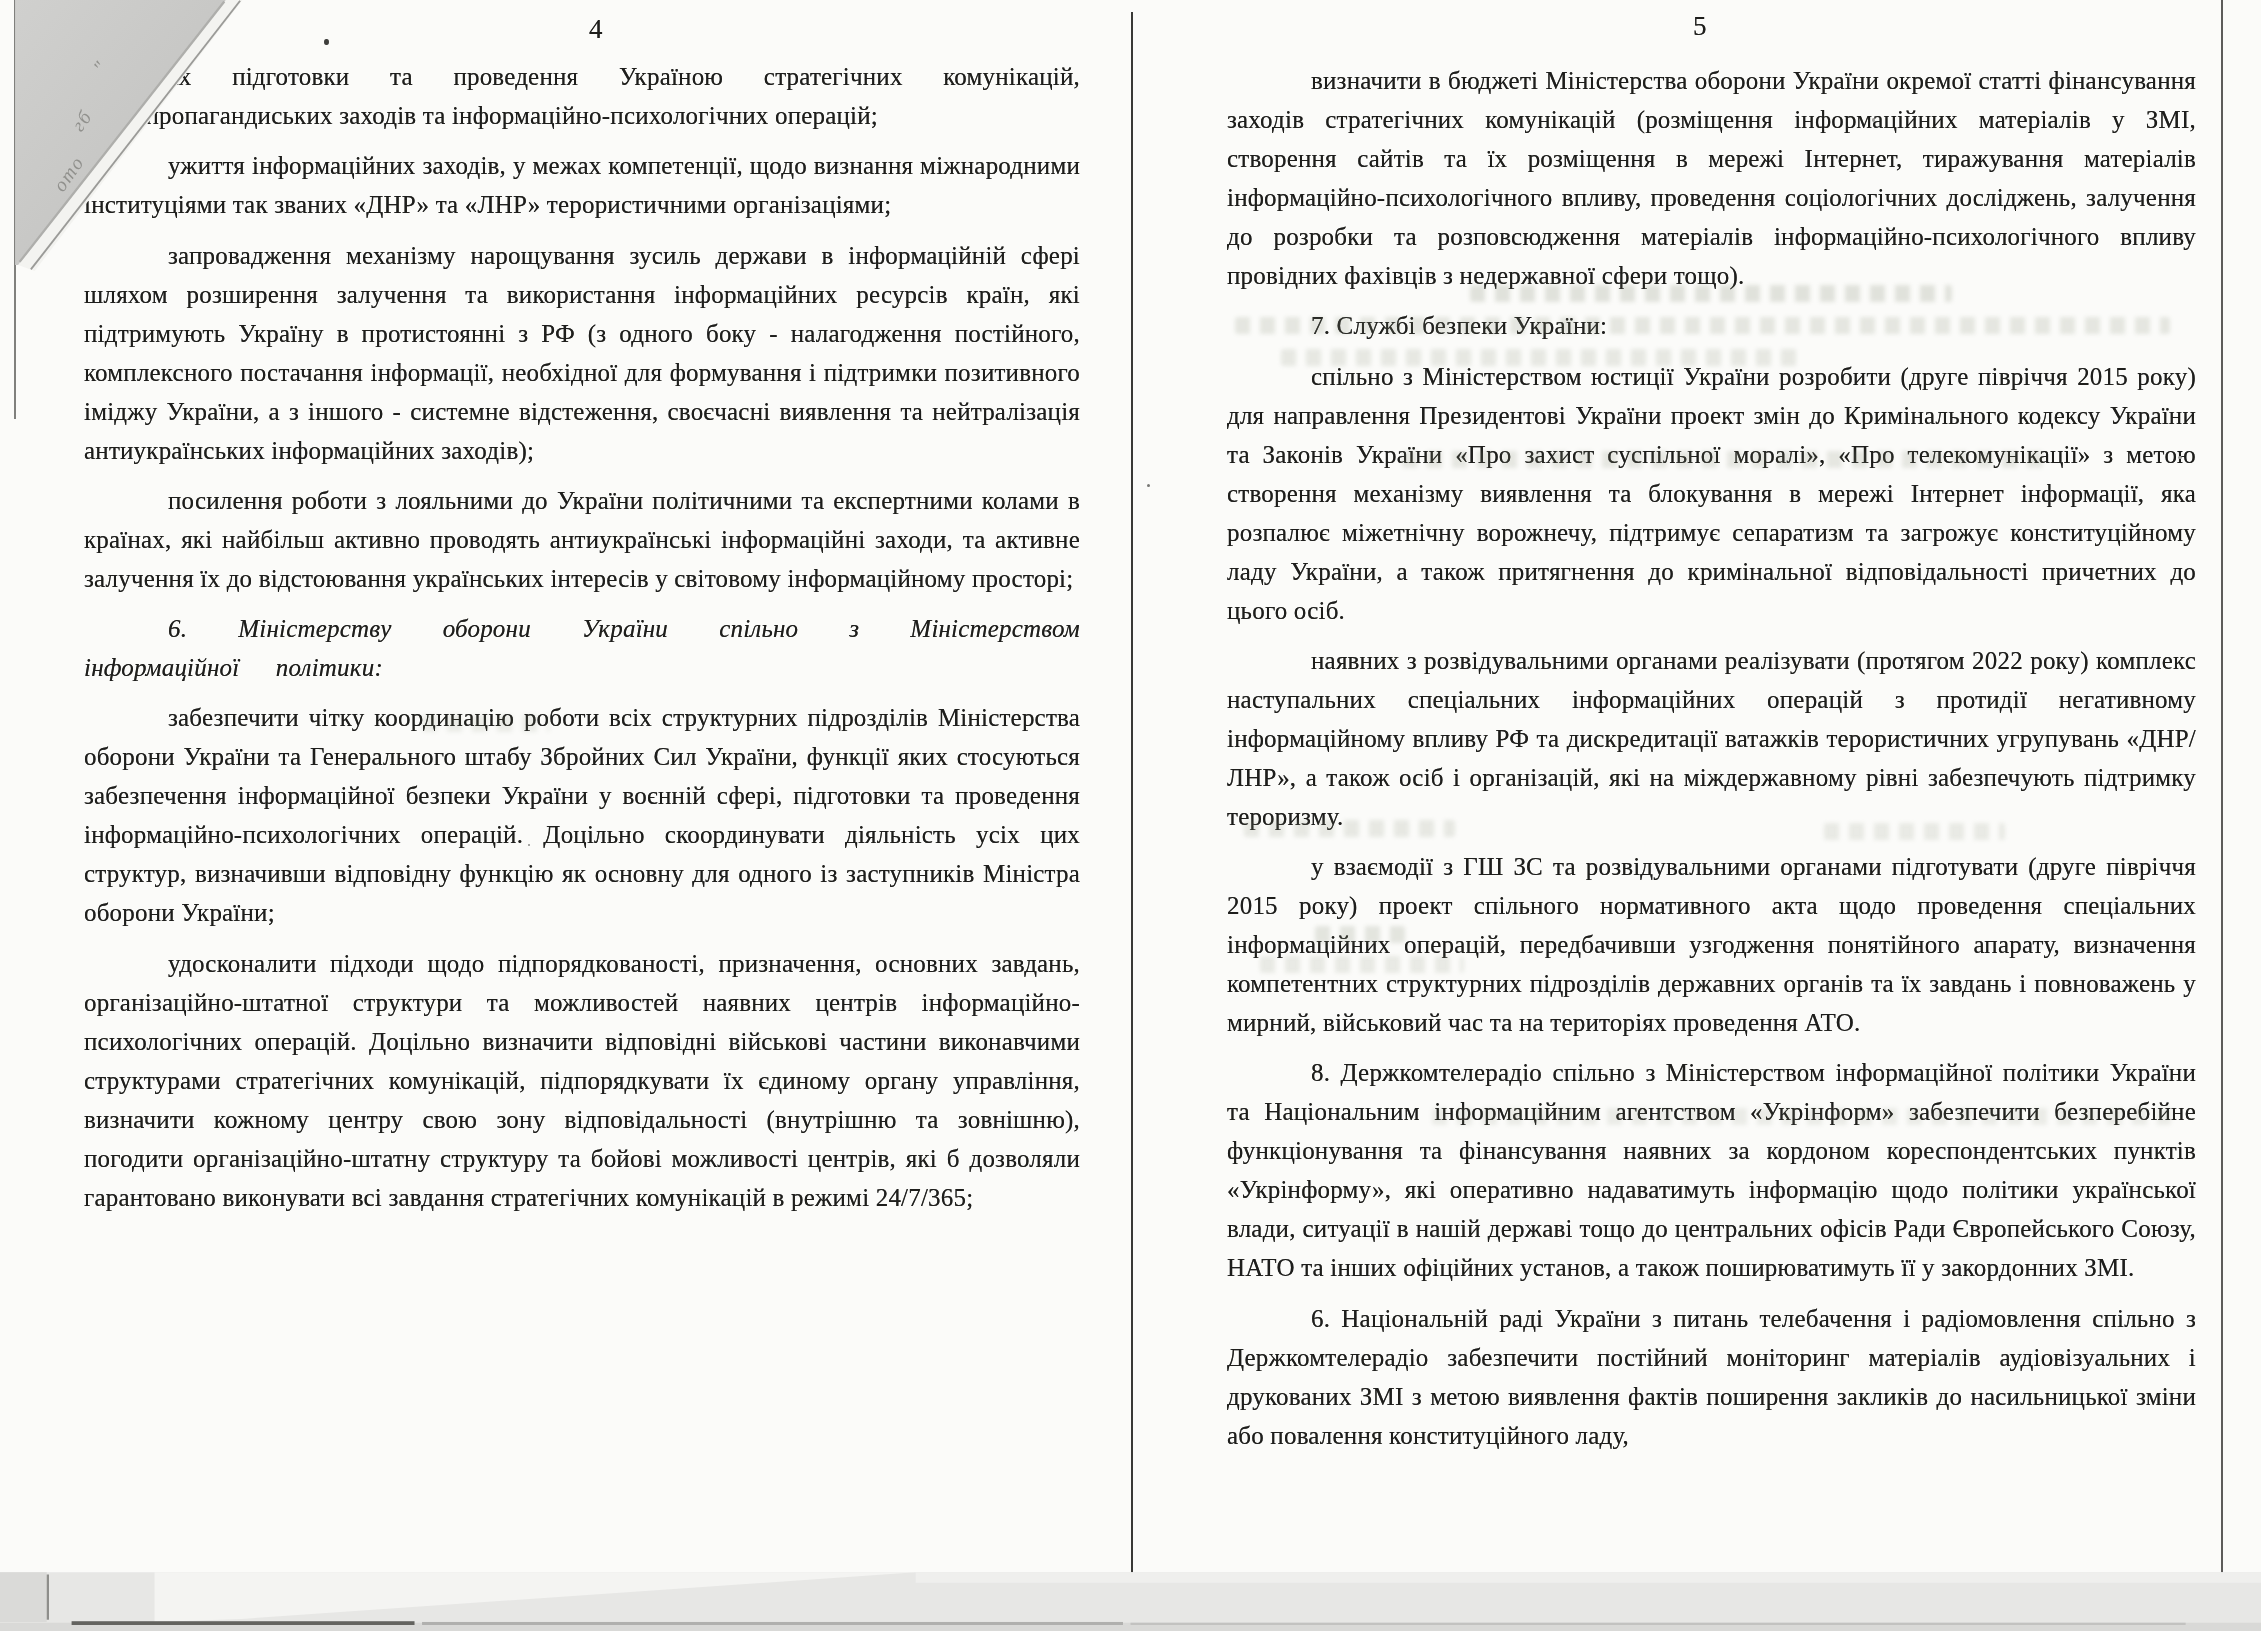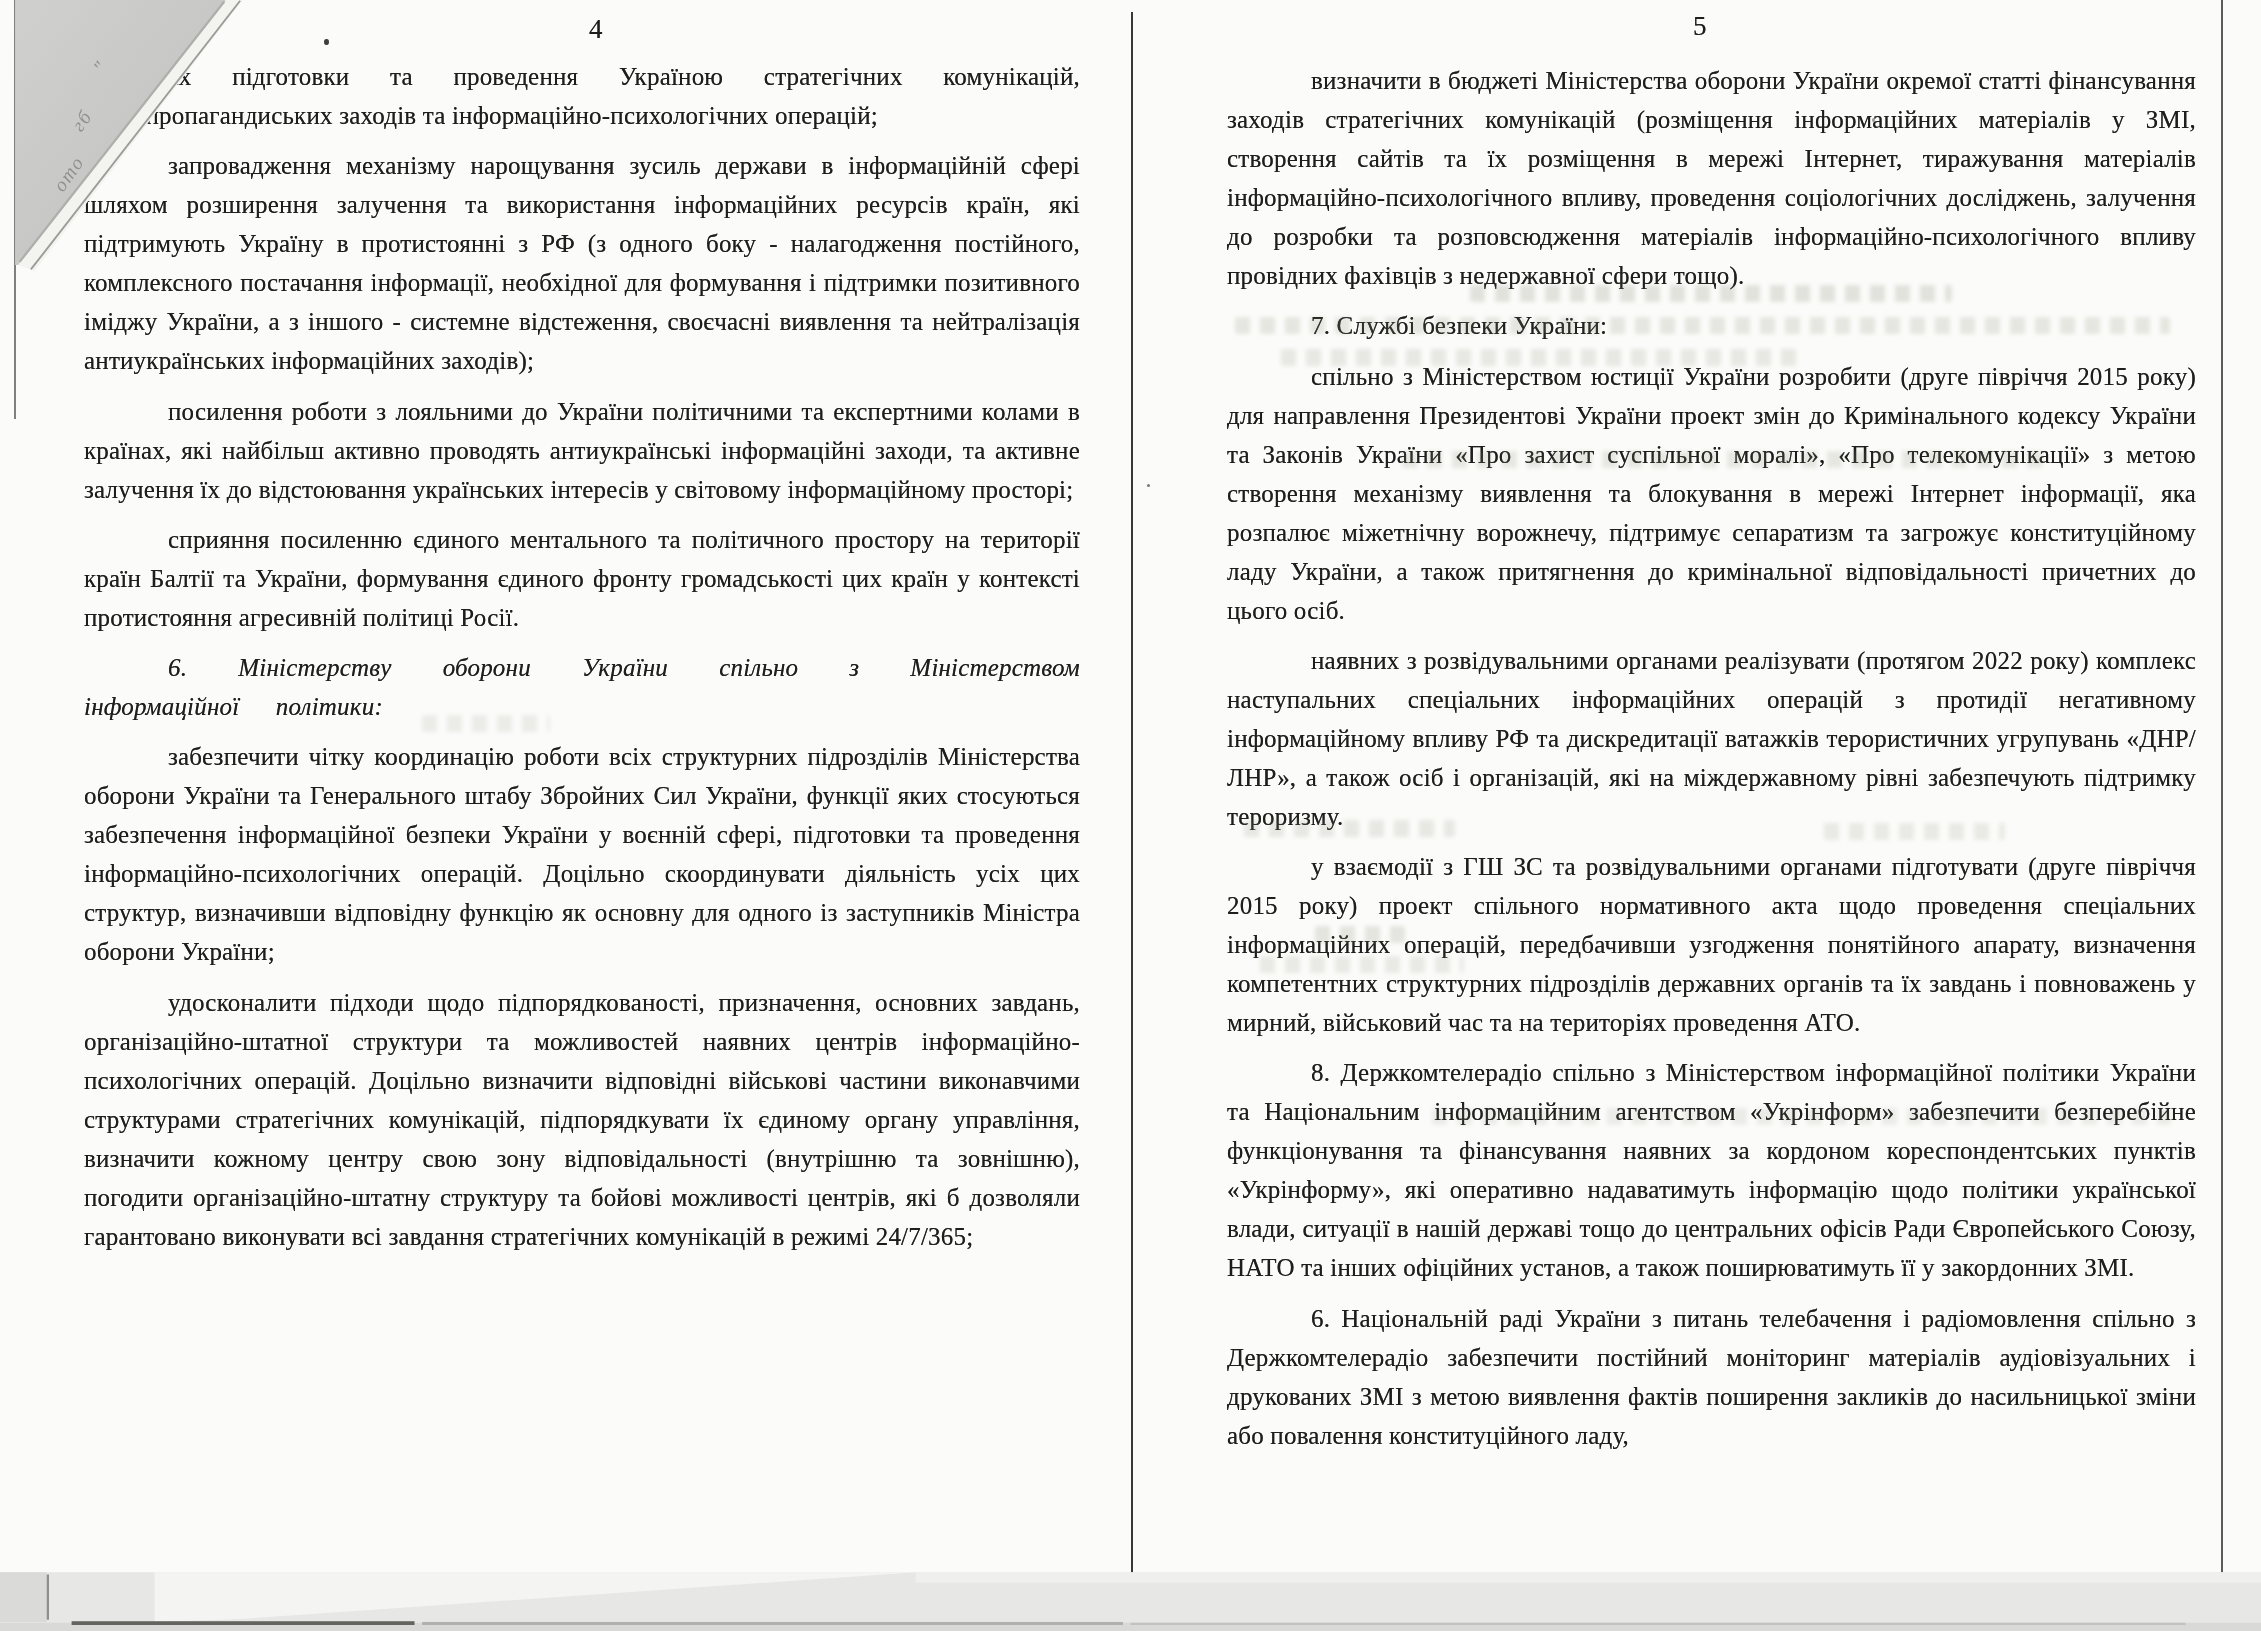--- a/index.html
+++ b/index.html
@@ -44,23 +44,23 @@
 </head>
 <body>
 
 <div class="scan">
 
   <div class="pagenum" style="left:589px;top:13.6px;">4</div>
   <div class="pagenum" style="left:1693px;top:10.6px;">5</div>
 
   <div class="col" style="left:84px;top:57px;width:996px;">
     <p class="first-cut"><span class="lead"></span><span>ересах підготовки та проведення Україною стратегічних комунікацій, контрпропагандиських заходів та інформаційно-психологічних операцій;</span></p>
+    <p><span class="lead"></span><span>ужиття інформаційних заходів, у межах компетенції, щодо визнання міжнародними інституціями так званих «ДНР» та «ЛНР» терористичними організаціями;</span></p>
     <p><span class="lead"></span><span>запровадження механізму нарощування зусиль держави в інформаційній сфері шляхом розширення залучення та використання інформаційних ресурсів країн, які підтримують Україну в протистоянні з РФ (з одного боку - налагодження постійного, комплексного постачання інформації, необхідної для формування і підтримки позитивного іміджу України, а з іншого - системне відстеження, своєчасні виявлення та нейтралізація антиукраїнських інформаційних заходів);</span></p>
     <p><span class="lead"></span><span>посилення роботи з лояльними до України політичними та експертними колами в країнах, які найбільш активно проводять антиукраїнські інформаційні заходи, та активне залучення їх до відстоювання українських інтересів у світовому інформаційному просторі;</span></p>
-    <p><span class="lead"></span><span>сприяння посиленню єдиного ментального та політичного простору на території країн Балтії та України, формування єдиного фронту громадськості цих країн у контексті протистояння агресивній політиці Росії.</span></p>
     <p class="heading-spread"><span class="lead">6. Міністерству оборони України спільно з Міністерством інформаційної політики:</span><span></span></p>
     <p><span class="lead"></span><span>забезпечити чітку координацію роботи всіх структурних підрозділів Міністерства оборони України та Генерального штабу Збройних Сил України, функції яких стосуються забезпечення інформаційної безпеки України у воєнній сфері, підготовки та проведення інформаційно-психологічних операцій. Доцільно скоординувати діяльність усіх цих структур, визначивши відповідну функцію як основну для одного із заступників Міністра оборони України;</span></p>
     <p><span class="lead"></span><span>удосконалити підходи щодо підпорядкованості, призначення, основних завдань, організаційно-штатної структури та можливостей наявних центрів інформаційно-психологічних операцій. Доцільно визначити відповідні військові частини виконавчими структурами стратегічних комунікацій, підпорядкувати їх єдиному органу управління, визначити кожному центру свою зону відповідальності (внутрішню та зовнішню), погодити організаційно-штатну структуру та бойові можливості центрів, які б дозволяли гарантовано виконувати всі завдання стратегічних комунікацій в режимі 24/7/365;</span></p>
   </div>
 
   <div class="col" style="left:1227px;top:61px;width:969px;">
     <p><span class="lead"></span><span>визначити в бюджеті Міністерства оборони України окремої статті фінансування заходів стратегічних комунікацій (розміщення інформаційних матеріалів у ЗМІ, створення сайтів та їх розміщення в мережі Інтернет, тиражування матеріалів інформаційно-психологічного впливу, проведення соціологічних досліджень, залучення до розробки та розповсюдження матеріалів інформаційно-психологічного впливу провідних фахівців з недержавної сфери тощо).</span></p>
     <p><span class="lead">7. Службі безпеки України:</span><span></span></p>
     <p><span class="lead">спільно з Міністерством юстиції України</span><span> розробити (друге півріччя 2015 року) для направлення Президентові України проект змін до Кримінального кодексу України та Законів України «Про захист суспільної моралі», «Про телекомунікації» з метою створення механізму виявлення та блокування в мережі Інтернет інформації, яка розпалює міжетнічну ворожнечу, підтримує сепаратизм та загрожує конституційному ладу України, а також притягнення до кримінальної відповідальності причетних до цього осіб.</span></p>
     <p><span class="lead">наявних з розвідувальними органами</span><span> реалізувати (протягом 2022 року) комплекс наступальних спеціальних інформаційних операцій з протидії негативному інформаційному впливу РФ та дискредитації ватажків терористичних угрупувань «ДНР/ЛНР», а також осіб і організацій, які на міждержавному рівні забезпечують підтримку тероризму.</span></p>

